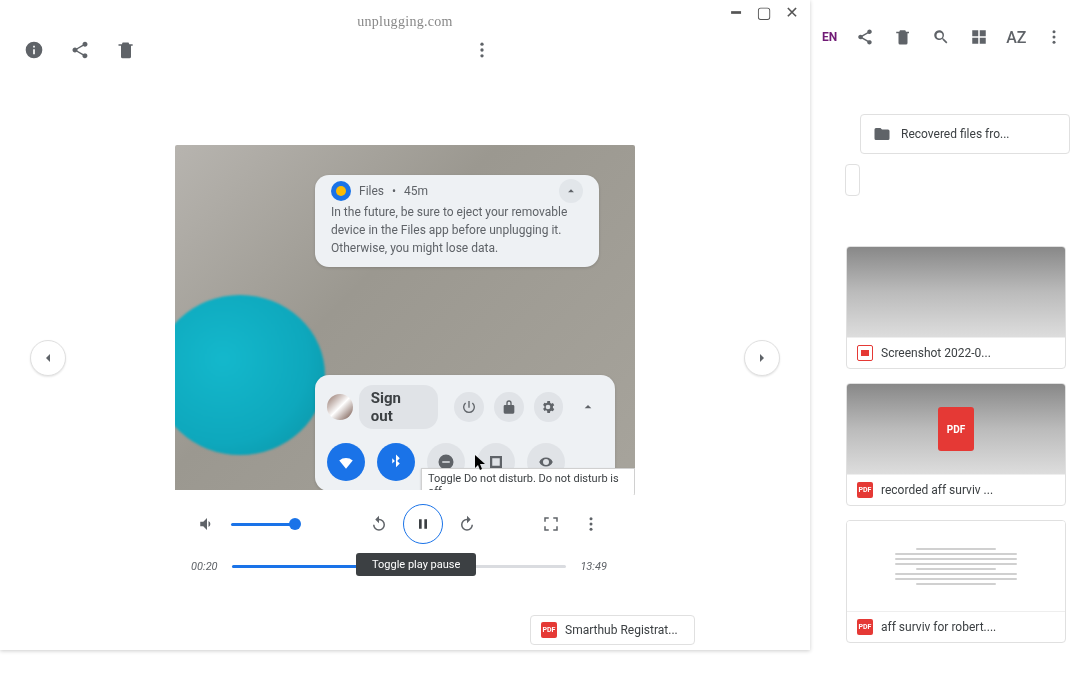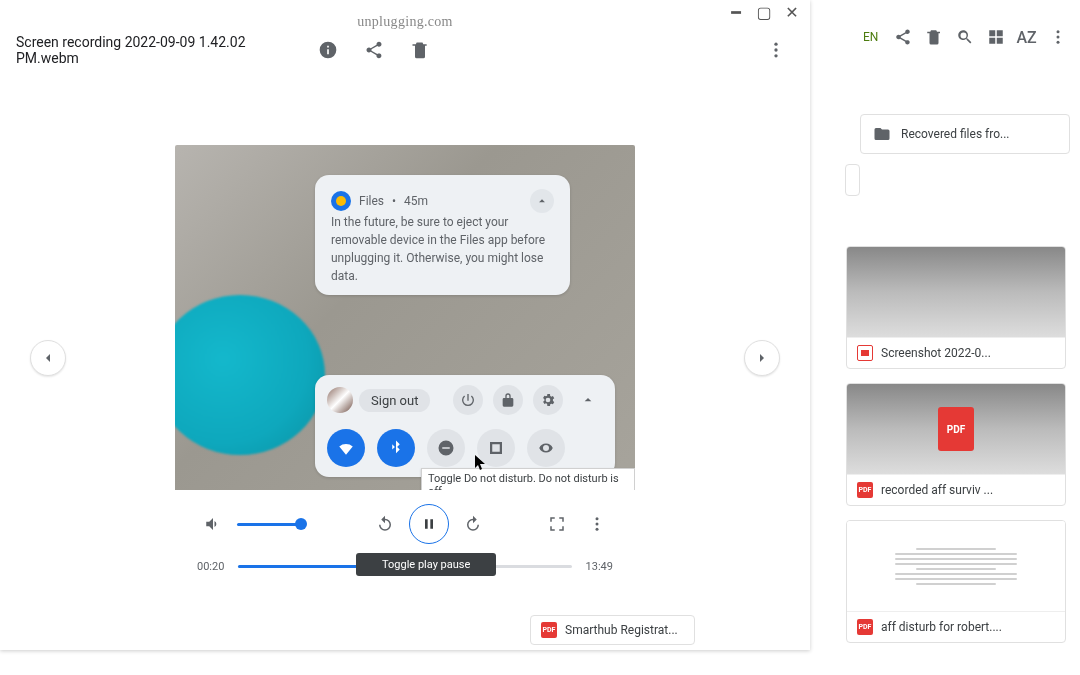--- a/index.html
+++ b/index.html
@@ -117,24 +117,24 @@
     position: absolute;
     left: -20px; top: 150px;
     width: 170px; height: 160px;
     background: radial-gradient(circle at 40% 40%, #14b8cc 0%, #0ea8bd 60%, #0b8fa0 100%);
     border-radius: 50%;
     filter: blur(1px);
   }
   .notif-card {
     position: absolute;
     left: 140px; top: 30px;
-    width: 255px;
+    width: 284px;
     background: #eef1f4;
     border-radius: 14px;
-    padding: 14px 16px 10px 16px;
+    padding: 4px 16px 10px 16px;
     box-shadow: 0 1px 3px rgba(0,0,0,0.15);
   }
   .notif-head {
     display: flex;
     align-items: center;
     gap: 8px;
     font-size: 12px;
     color: #5f6368;
   }
   .notif-avatar {
@@ -163,21 +163,21 @@
     left: 140px; top: 230px;
     width: 300px;
     background: #eef1f4;
     border-radius: 14px;
     padding: 10px 12px;
     box-shadow: 0 1px 3px rgba(0,0,0,0.15);
   }
   .qs-row1 { display:flex; align-items:center; gap:6px;}
   .qs-avatar { width:26px;height:26px;border-radius:50%; background:linear-gradient(135deg,#8d6e63,#fff,#6d4c41);}
   .sign-out-btn {
-    background:#e0e3e7; border-radius:14px; padding:4px 12px; font-size:13px; color:#3c4043; font-weight:400;
+    background:#e0e3e7; border-radius:14px; padding:4px 12px; font-size:15px; color:#3c4043; font-weight:700;
   }
   .qs-circle {
     width:30px;height:30px;border-radius:50%; background:#e0e3e7;
     display:flex;align-items:center;justify-content:center; color:#5f6368;
   }
   .qs-circle svg { width:16px;height:16px;fill:currentColor;}
   .qs-row1 .qs-circle { margin-left: 4px;}
   .qs-row1 .spacer { flex:1;}
   .qs-row2 { display:flex; gap:12px; margin-top:14px;}
   .qs-tile {
@@ -197,25 +197,26 @@
     box-shadow:0 1px 2px rgba(0,0,0,0.2);
   }
   .cursor-arrow {
     position:absolute;
     left:300px; top:310px;
     width:12px;height:16px;
   }
 
   .player-bar {
     position:absolute;
-    left:175px; top:490px;
+    left:169px; top:490px;
     width:460px;
     height:110px;
     background:#fff;
     border-radius:0 0 2px 2px;
+    font-style:italic;
   }
   .player-row1 {
     display:flex;
     align-items:center;
     padding: 14px 22px 0 22px;
     gap:8px;
   }
   .vol-slider {
     width:64px; height:3px; background:#1a73e8; border-radius:2px; position:relative; margin-right:16px;
   }
@@ -240,40 +241,40 @@
   .seek-track {
     flex:1; height:3px;background:#dadce0;border-radius:2px;position:relative;
   }
   .seek-fill { position:absolute;left:0;top:0;height:3px;background:#1a73e8;border-radius:2px; width:30%;}
   .seek-thumb { position:absolute; left:30%; top:-4.5px; width:12px;height:12px;border-radius:50%;background:#1a73e8; transform:translateX(-50%);}
   .play-tooltip {
     position:absolute;
     left:356px; top:553px;
     background:#3c4043;
     color:#fff;
-    padding:5px 26px;
+    padding:5px 16px;
     font-size:11px;
     border-radius:3px;
   }
 
   
   .files-panel {
     position: absolute;
     left: 810px; top: 0;
     width: 270px; height: 675px;
     background: #fff;
   }
   .files-toolbar {
     display:flex;
     align-items:center;
     gap: 6px;
     padding: 20px 10px 10px 6px;
   }
   .files-toolbar .en-pill {
-    font-size:12px; font-weight:400;color:#4d7c0f; padding:4px 6px;margin-left:41px;
+    font-size:12px; font-weight:700;color:#701a75; padding:4px 6px;
   }
   .files-toolbar .tb-icon {
     width:34px;height:34px;display:flex;align-items:center;justify-content:center;color:#5f6368;cursor:pointer;
   }
   .files-toolbar .tb-icon svg{width:18px;height:18px;fill:currentColor;}
   .recovered-chip {
     margin: 50px 10px 10px 50px;
     border:1px solid #e0e0e0;
     border-radius:4px;
     padding:10px 12px;
@@ -434,37 +435,36 @@
           <div class="doc-line"></div>
           <div class="doc-line"></div>
         <div class="doc-line"></div>
           <div class="doc-line short"></div>
           <div class="doc-line"></div>
         <div class="doc-line"></div>
           <div class="doc-line short"></div>
       </div>
       <div class="thumb-label">
         <span class="ftype-icon ftype-pdf">PDF</span>
-        <span>aff disturb for robert....</span>
+        <span>aff surviv for robert....</span>
       </div>
     </div>
   </div>
 </div>
 
 <div class="main-area">
   <div class="watermark">unplugging.com</div>
 
   <div class="viewer-win-controls">
     <span>━</span>
     <span>▢</span>
     <span>✕</span>
   </div>
 
   <div class="viewer-header">
-    <div class="filename">Screen recording 2022-09-09 1.42.02 PM.webm</div>
     <div class="header-actions">
       <div class="icon-btn">
         <svg viewBox="0 0 24 24">
             <path d="M12 2a10 10 0 1 0 0 20 10 10 0 0 0 0-20zm1 15h-2v-6h2v6zm0-8h-2V7h2v2z"></path>
           </svg>
       </div>
       <div class="icon-btn">
         <svg viewBox="0 0 24 24">
             <path d="M18 16c-.8 0-1.5.3-2 .8l-7-4c0-.3.1-.5.1-.8s0-.5-.1-.8l7-4c.5.5 1.2.8 2 .8 1.7 0 3-1.3 3-3s-1.3-3-3-3-3 1.3-3 3c0 .3 0 .5.1.8l-7 4C7.5 9.3 6.8 9 6 9c-1.7 0-3 1.3-3 3s1.3 3 3 3c.8 0 1.5-.3 2-.8l7 4c0 .3-.1.5-.1.8 0 1.7 1.3 3 3 3s3-1.3 3-3-1.3-3-3-3z"></path>
           </svg>

